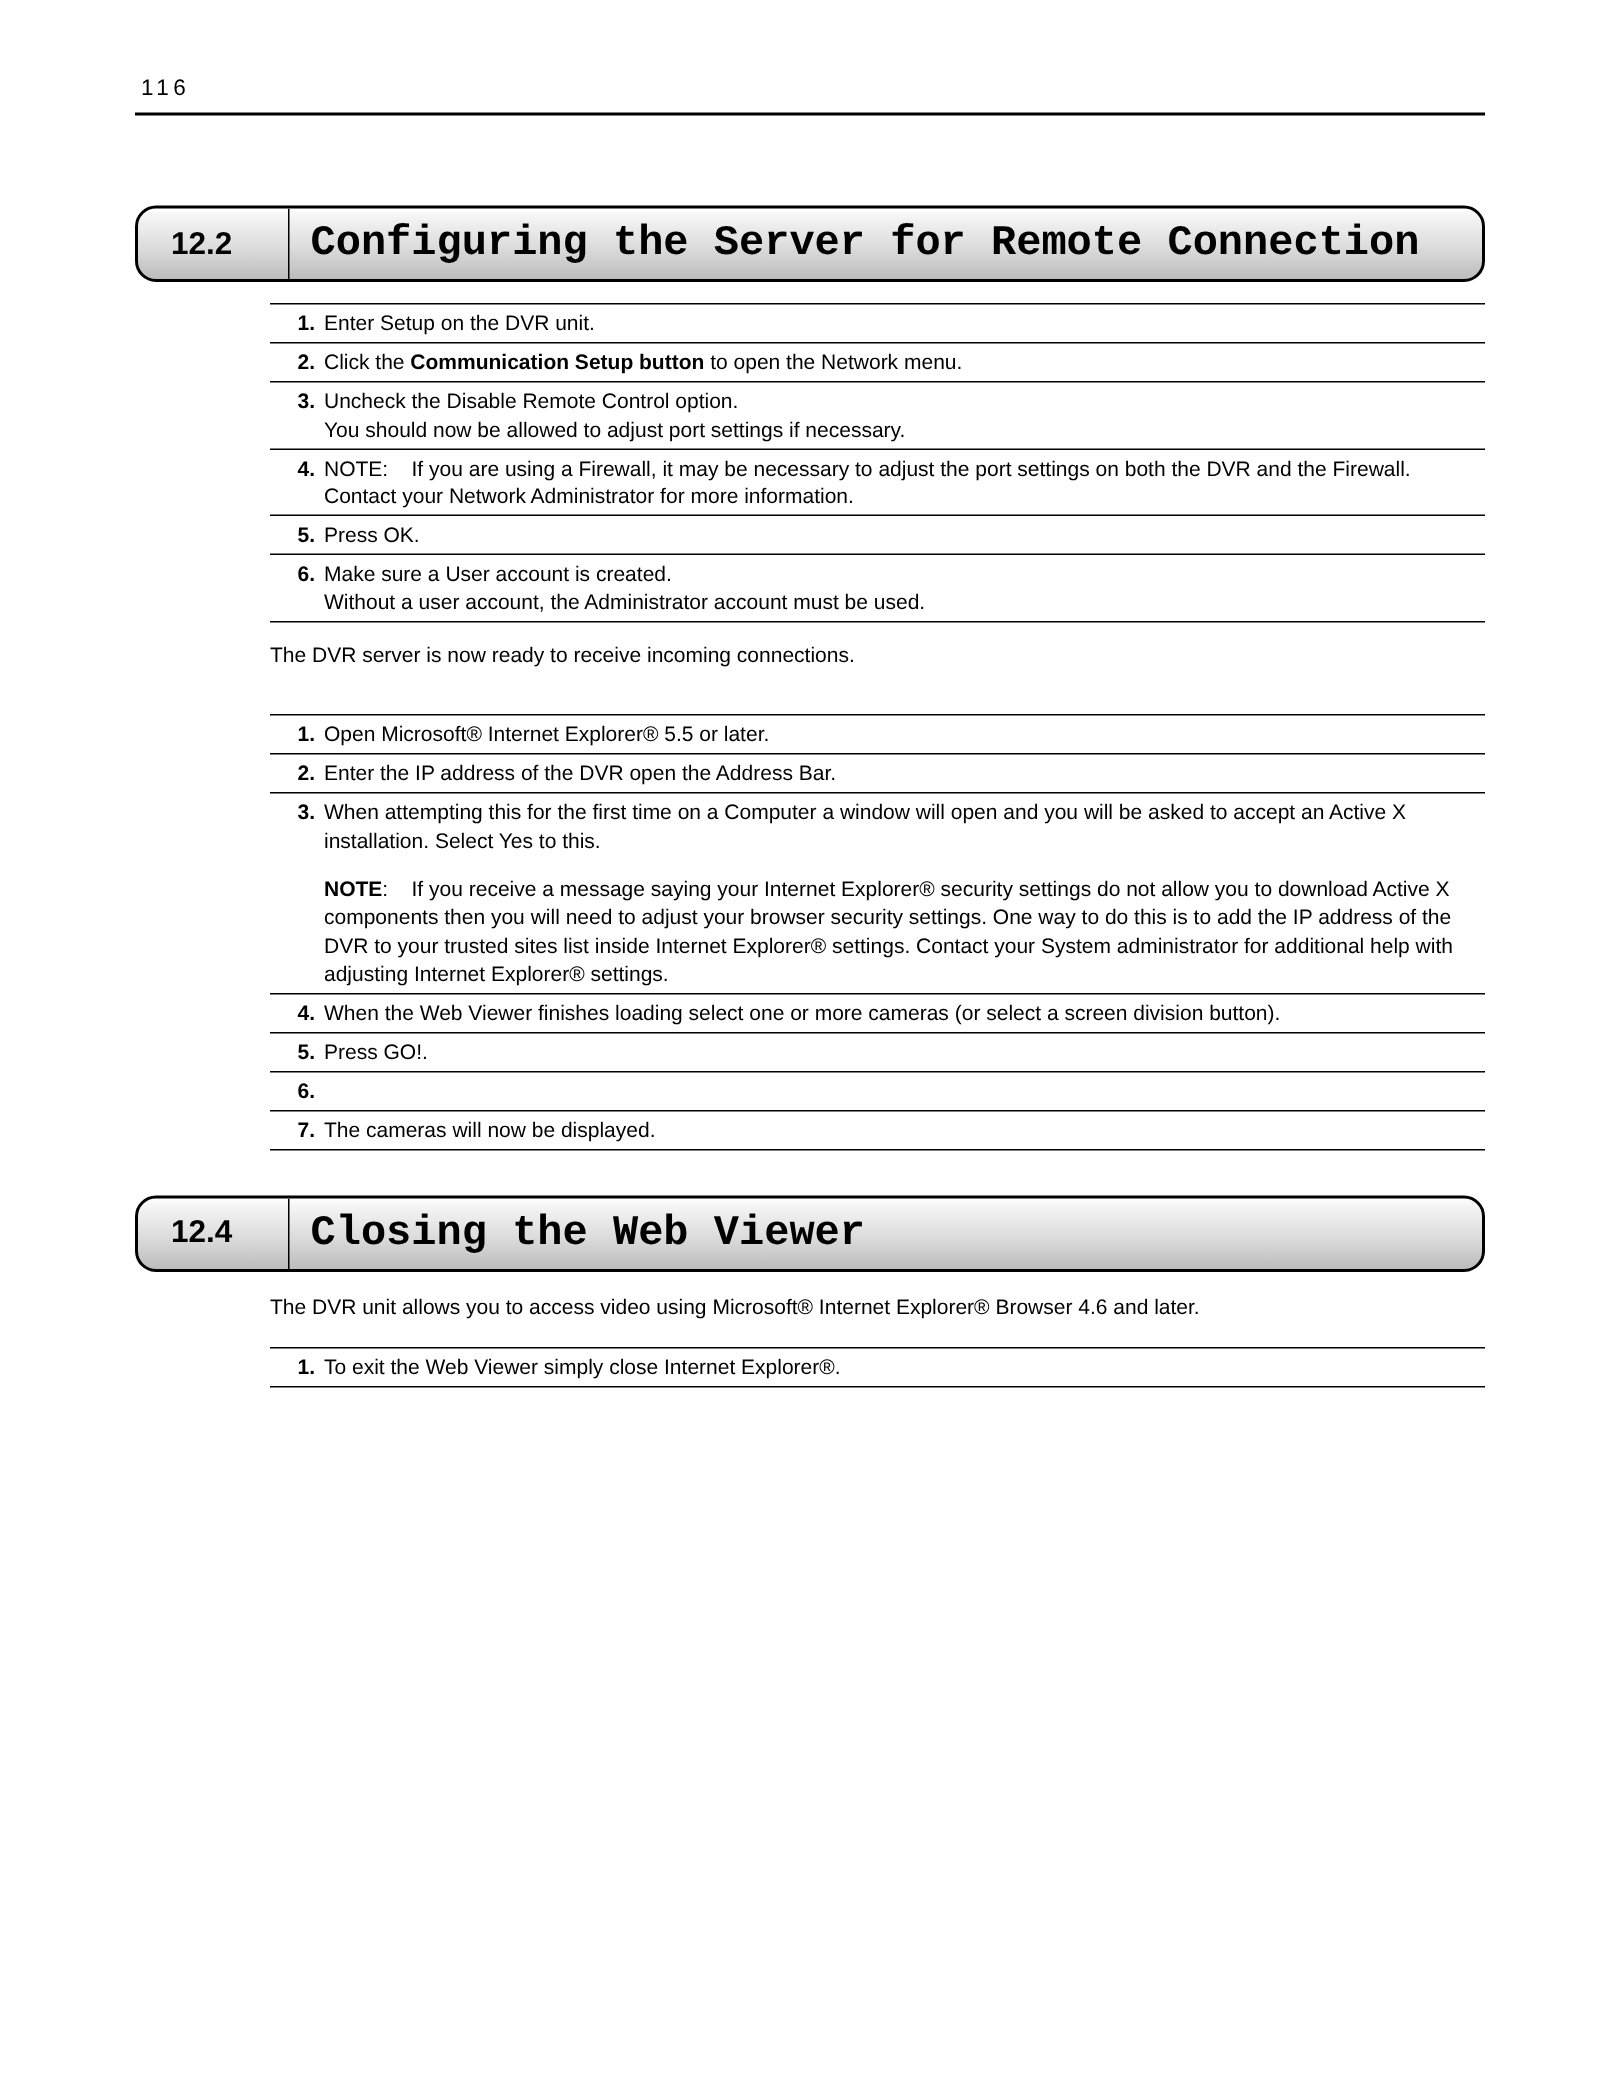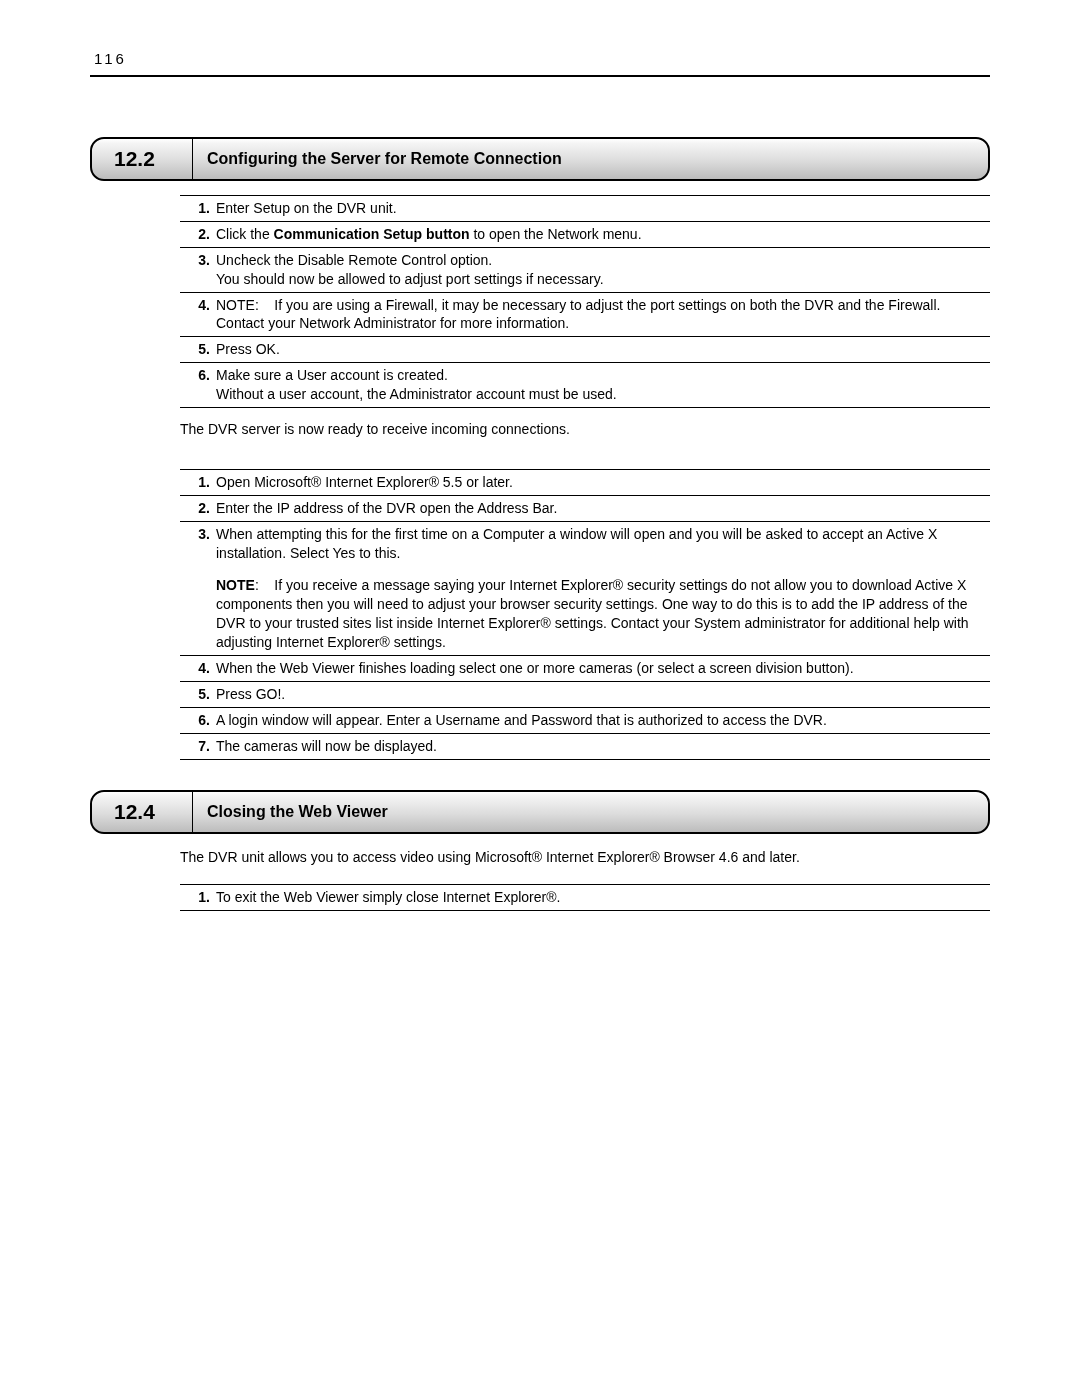--- a/index.html
+++ b/index.html
@@ -40,25 +40,26 @@
   .sec-num {
     font-size: 21px;
     font-weight: bold;
     padding: 8px 18px 8px 22px;
     border-right: 1px solid #000;
     display: flex;
     align-items: center;
     min-width: 60px;
   }
   .sec-title {
-    font-size: 16px;
+    font-size: 28px;
     font-weight: bold;
     padding: 8px 14px;
     display: flex;
     align-items: center;
+    font-family: Liberation Mono, monospace;
   }
   .body-area {
     margin-left: 90px;
     margin-right: 0;
   }
   .steps {
     width: 100%;
     border-top: 1.5px solid #000;
   }
   .step-row {
@@ -150,21 +151,20 @@
             <div class="step-row">
               <div class="step-num">4.</div>
               <div class="step-text">When the Web Viewer finishes loading select one or more cameras (or select a screen division button).</div>
             </div>
             <div class="step-row">
               <div class="step-num">5.</div>
               <div class="step-text">Press GO!.</div>
             </div>
             <div class="step-row">
               <div class="step-num">6.</div>
-              <div class="step-text">A login window will appear. Enter a Username and Password that is authorized to access the DVR.</div>
             </div>
             <div class="step-row last">
               <div class="step-num">7.</div>
               <div class="step-text">The cameras will now be displayed.</div>
             </div>
           </div>
         </div>
       </div>
       <div class="section">
         <div class="section-header">

